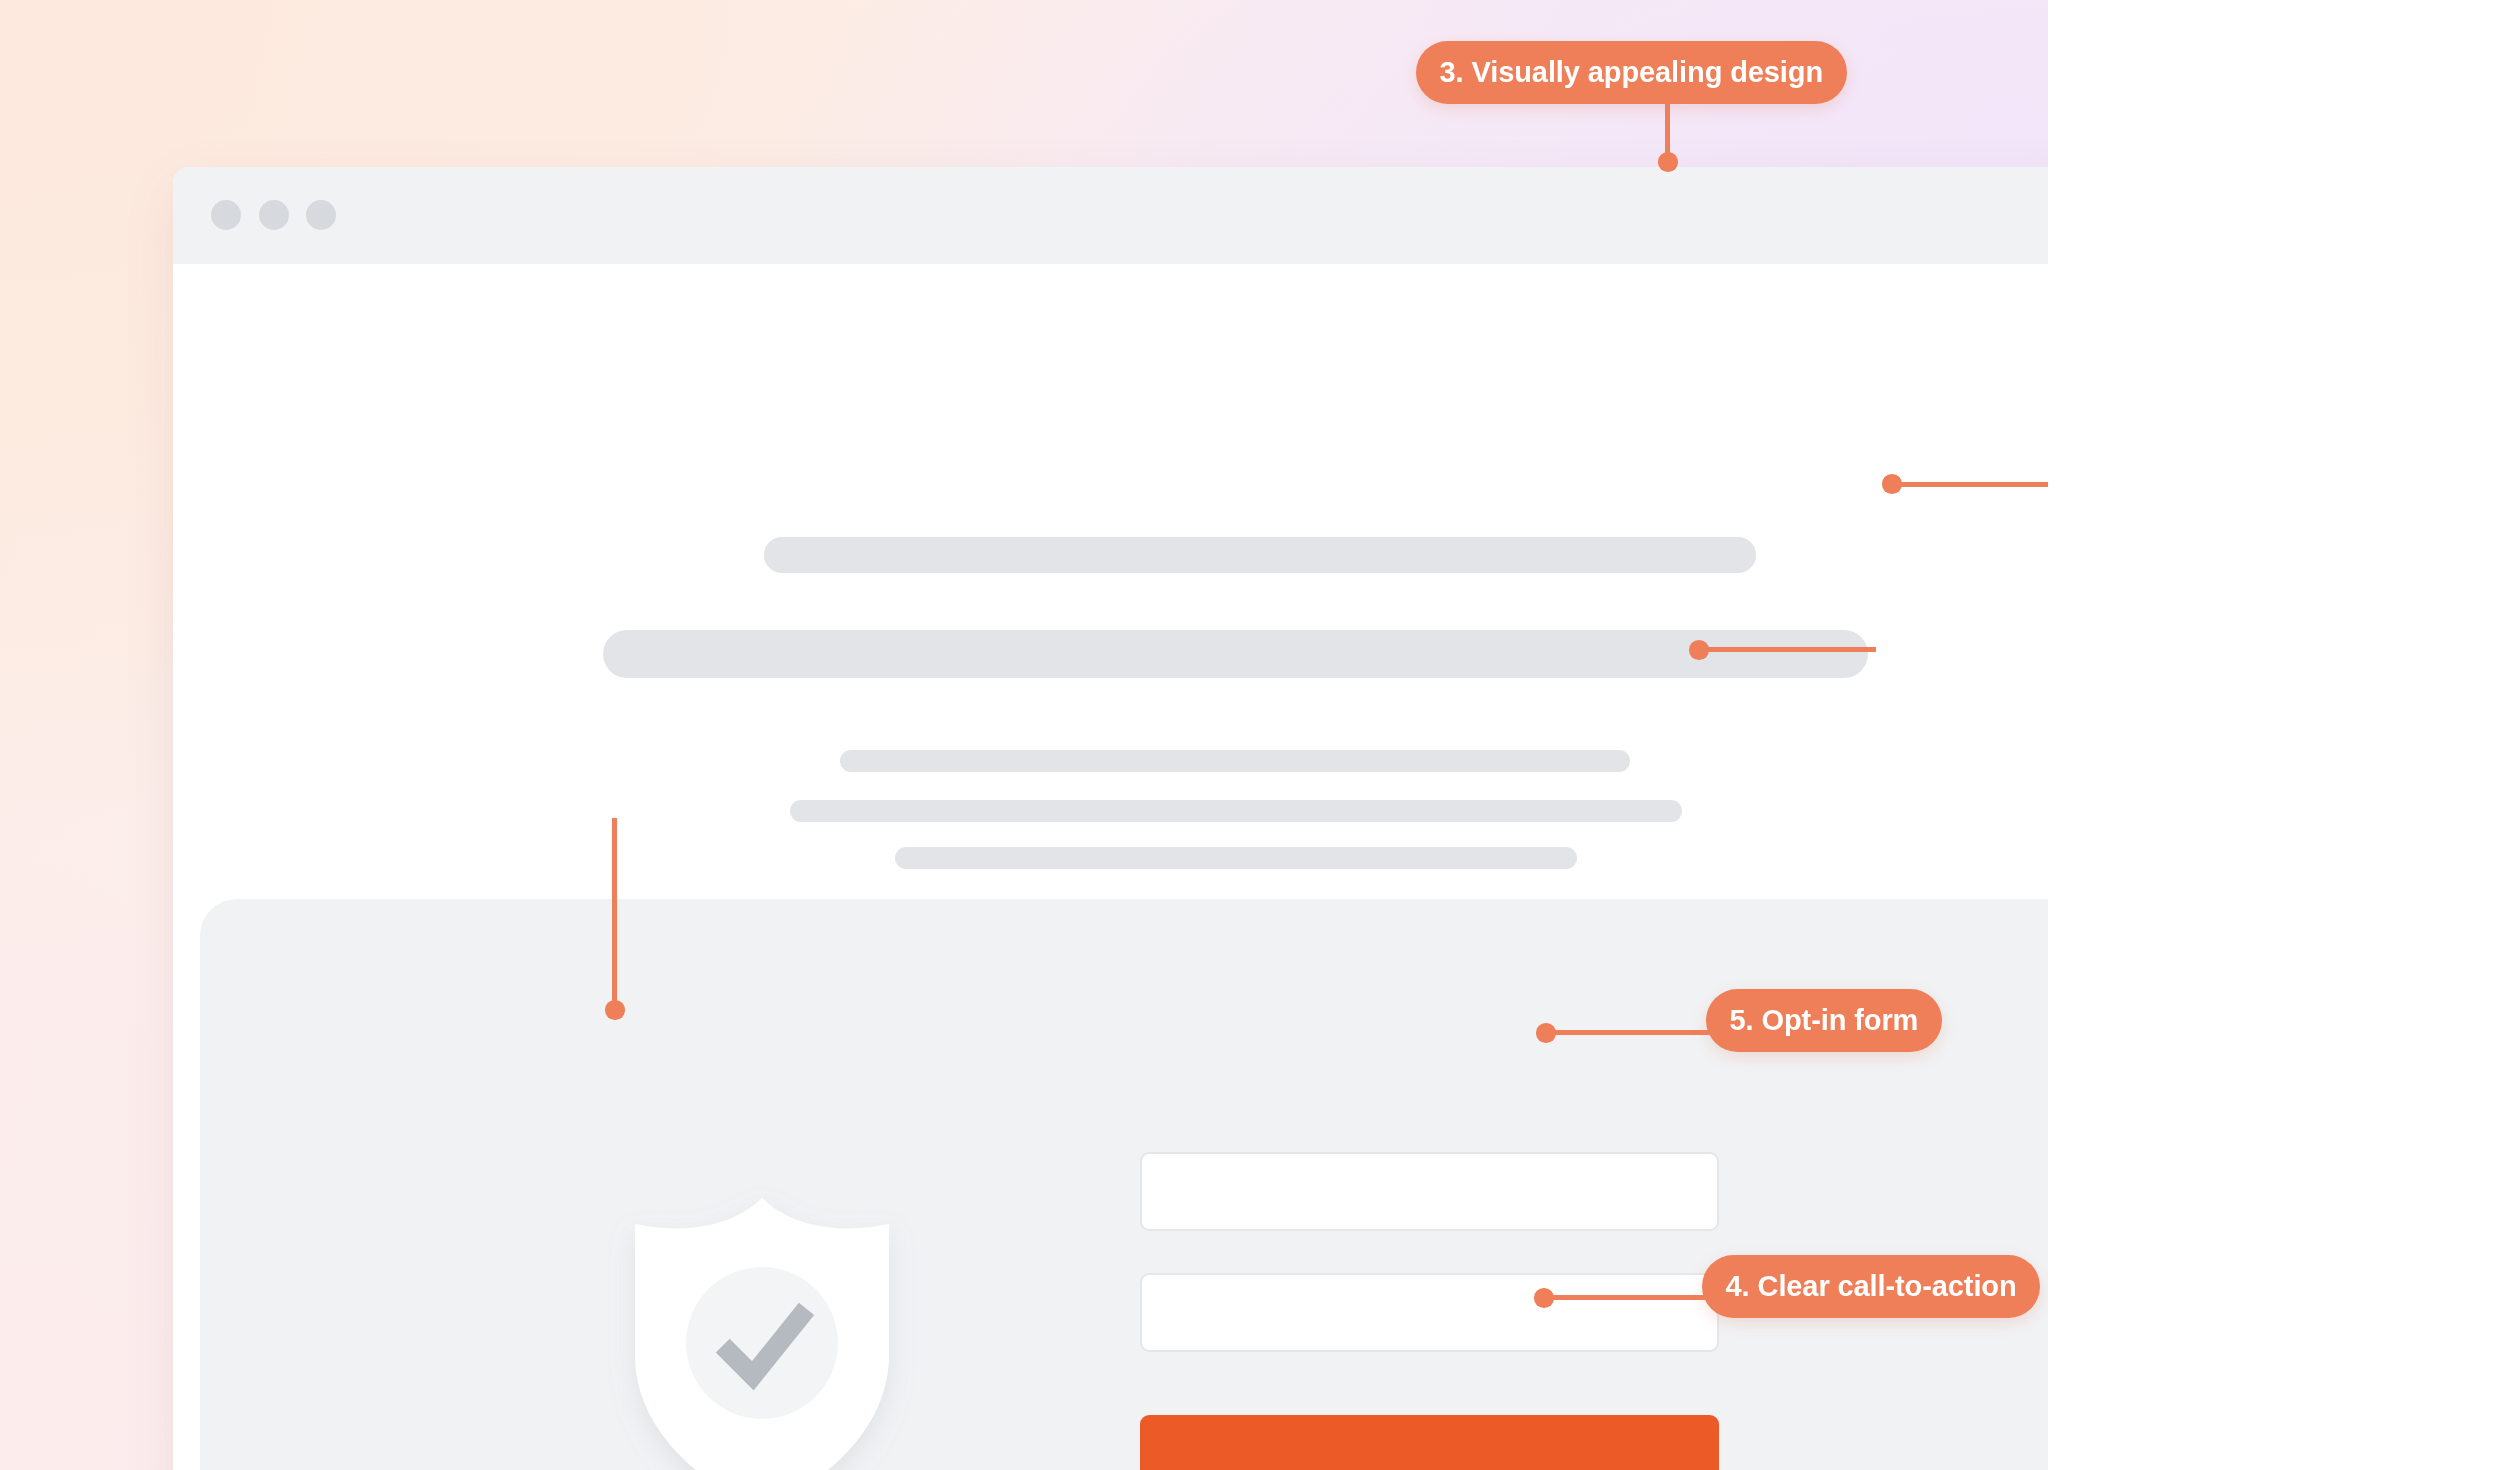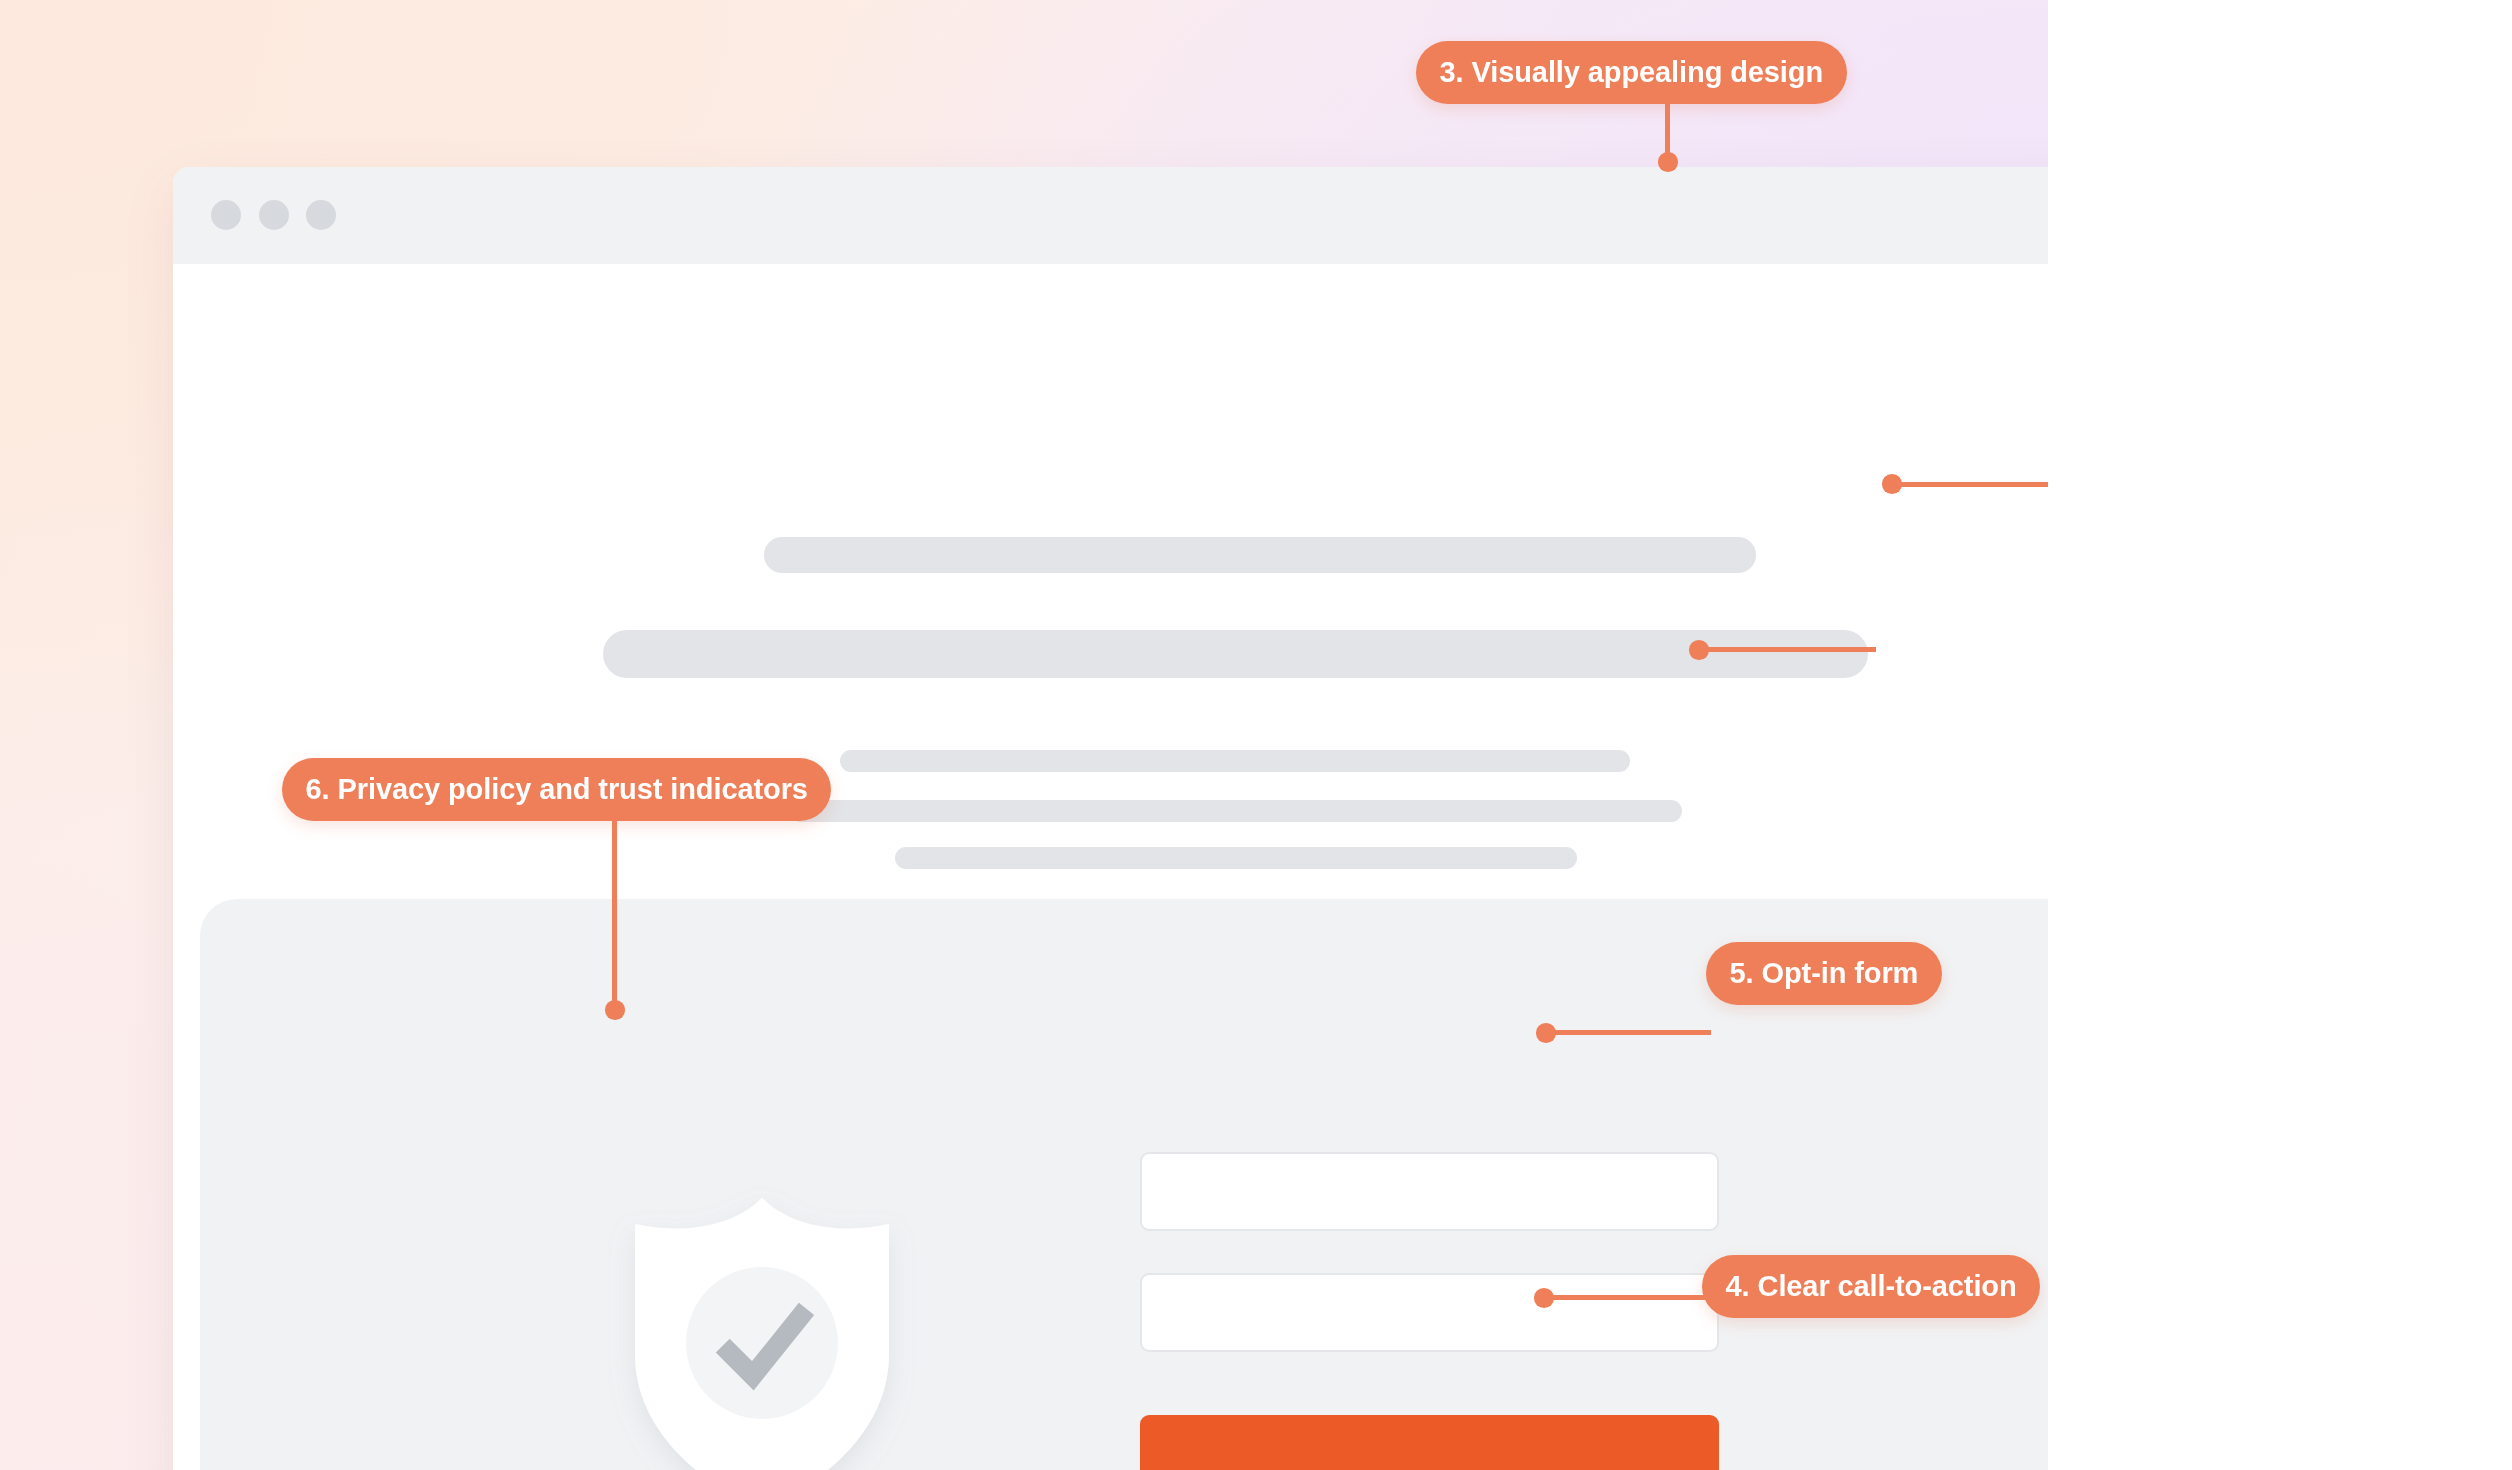--- a/index.html
+++ b/index.html
@@ -185,21 +185,21 @@
   #node-1 { left: 1882px; top: 474px; }
 
   #pill-2 { left: 1872px; top: 606px; }
   #lead-2 { left: 1697px; top: 647px; width: 179px; }
   #node-2 { left: 1689px; top: 640px; }
 
   #pill-6 { left: 282px; top: 758px; }
   #lead-6 { left: 612px; top: 818px; height: 194px; }
   #node-6 { left: 605px; top: 1000px; }
 
-  #pill-5 { left: 1706px; top: 942px; justify-content: flex-end; }
+  #pill-5 { left: 1706px; top: 989px; justify-content: flex-end; }
   #lead-5 { left: 1544px; top: 1030px; width: 167px; }
   #node-5 { left: 1536px; top: 1023px; }
 
   #pill-4 { left: 1702px; top: 1255px; justify-content: flex-end; }
   #lead-4 { left: 1542px; top: 1295px; width: 165px; }
   #node-4 { left: 1534px; top: 1288px; }
 </style>
 </head>
 <body>
 
@@ -261,23 +261,20 @@
     </div>
     <div class="lead-v" id="lead-3"></div>
     <div class="node" id="node-3"></div>
 
     <div class="lead-h" id="lead-1"></div>
     <div class="node" id="node-1"></div>
 
     <div class="lead-h" id="lead-2"></div>
     <div class="node" id="node-2"></div>
 
-    <div class="pill" id="pill-6">
-      <span>6. Privacy policy and trust indicators</span>
-    </div>
     <div class="lead-v" id="lead-6"></div>
     <div class="node" id="node-6"></div>
 
     <div class="pill" id="pill-5">
       <span>5. Opt-in form</span>
     </div>
     <div class="lead-h" id="lead-5"></div>
     <div class="node" id="node-5"></div>
 
     <div class="pill" id="pill-4">

